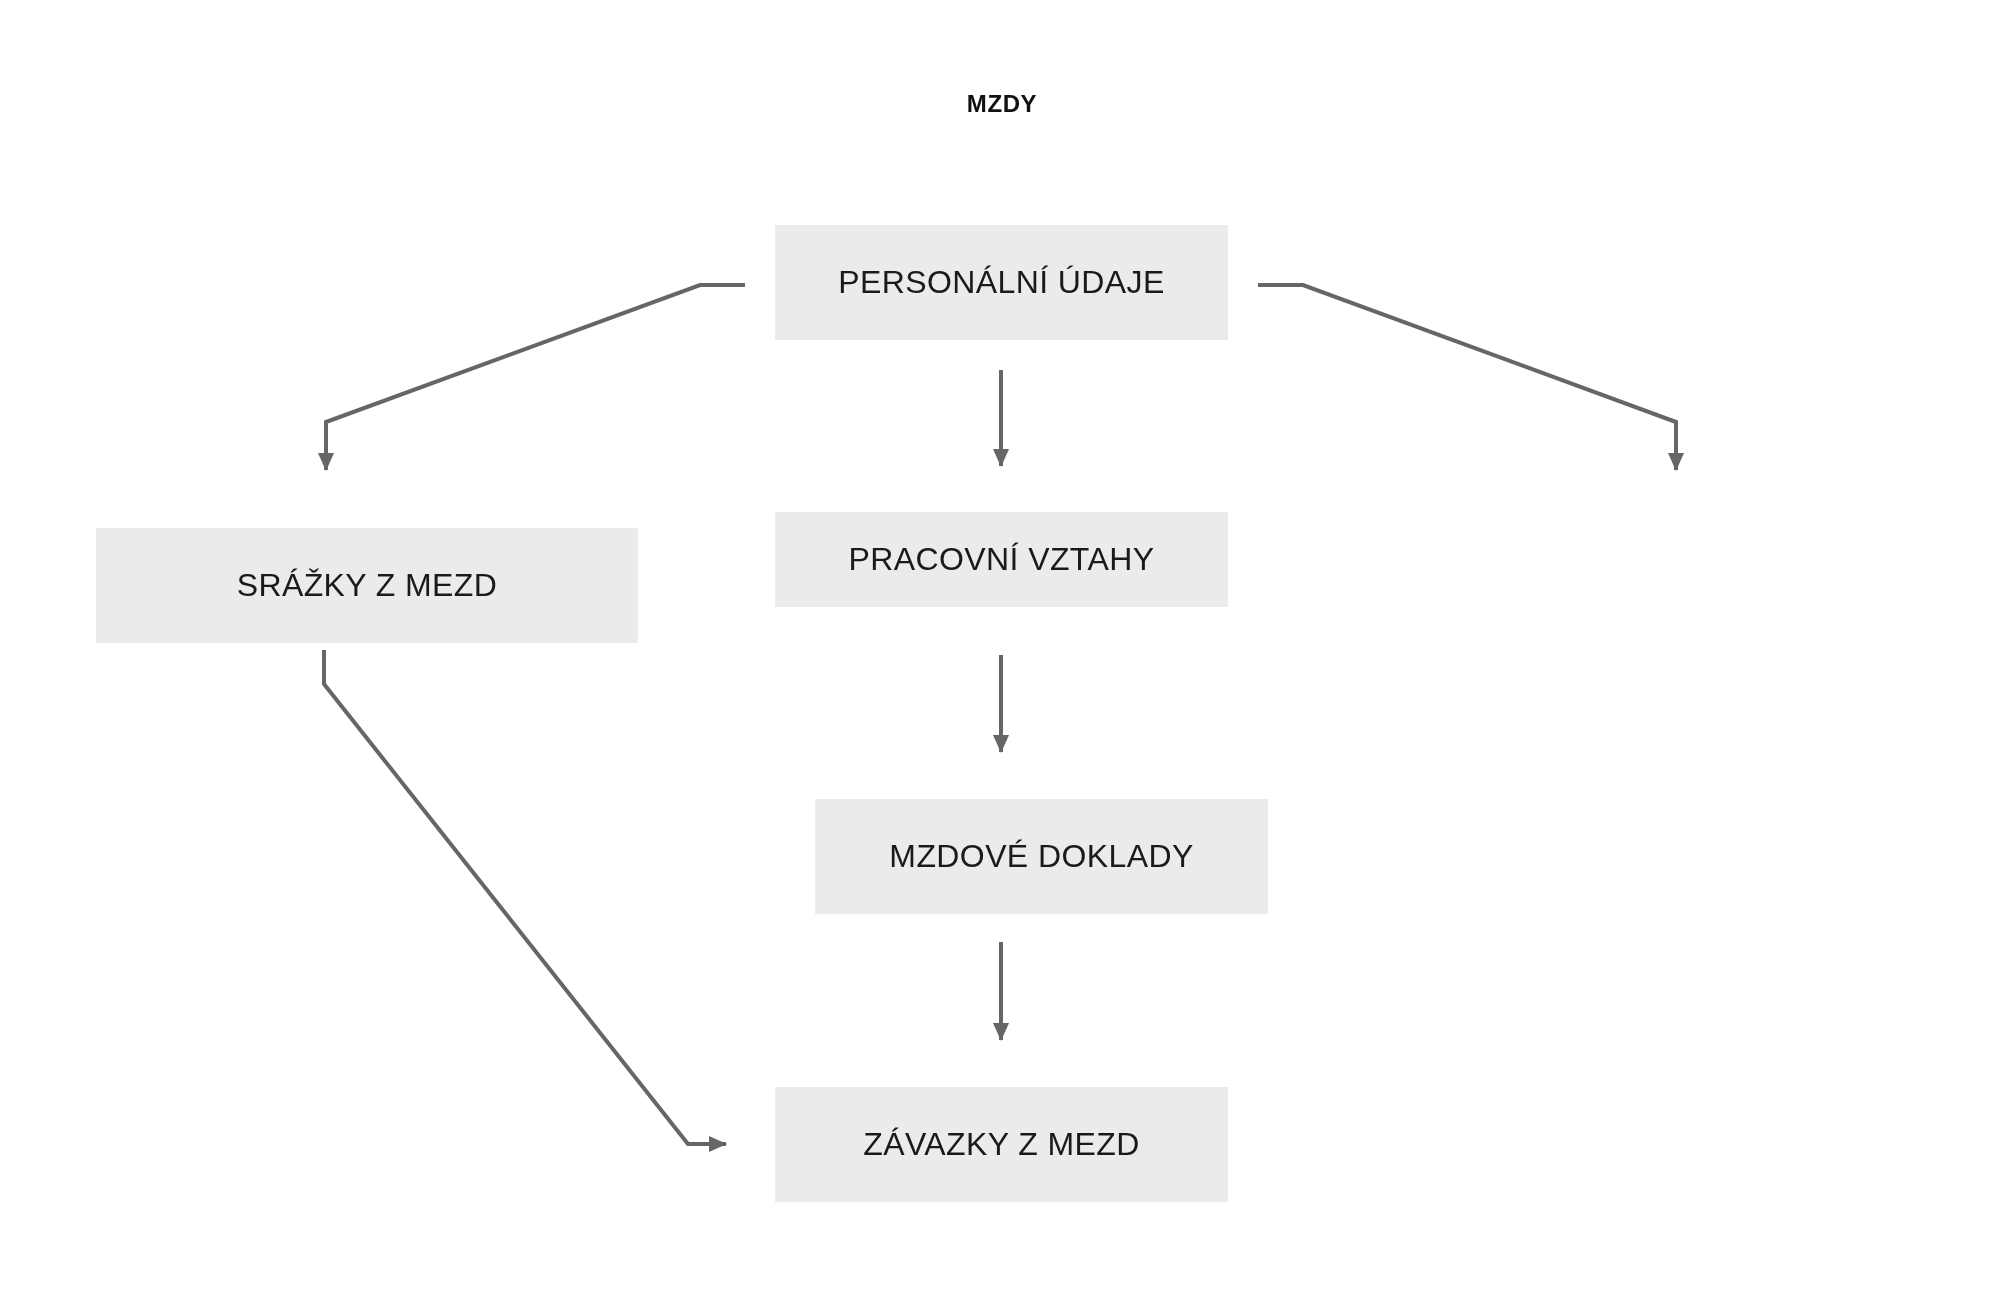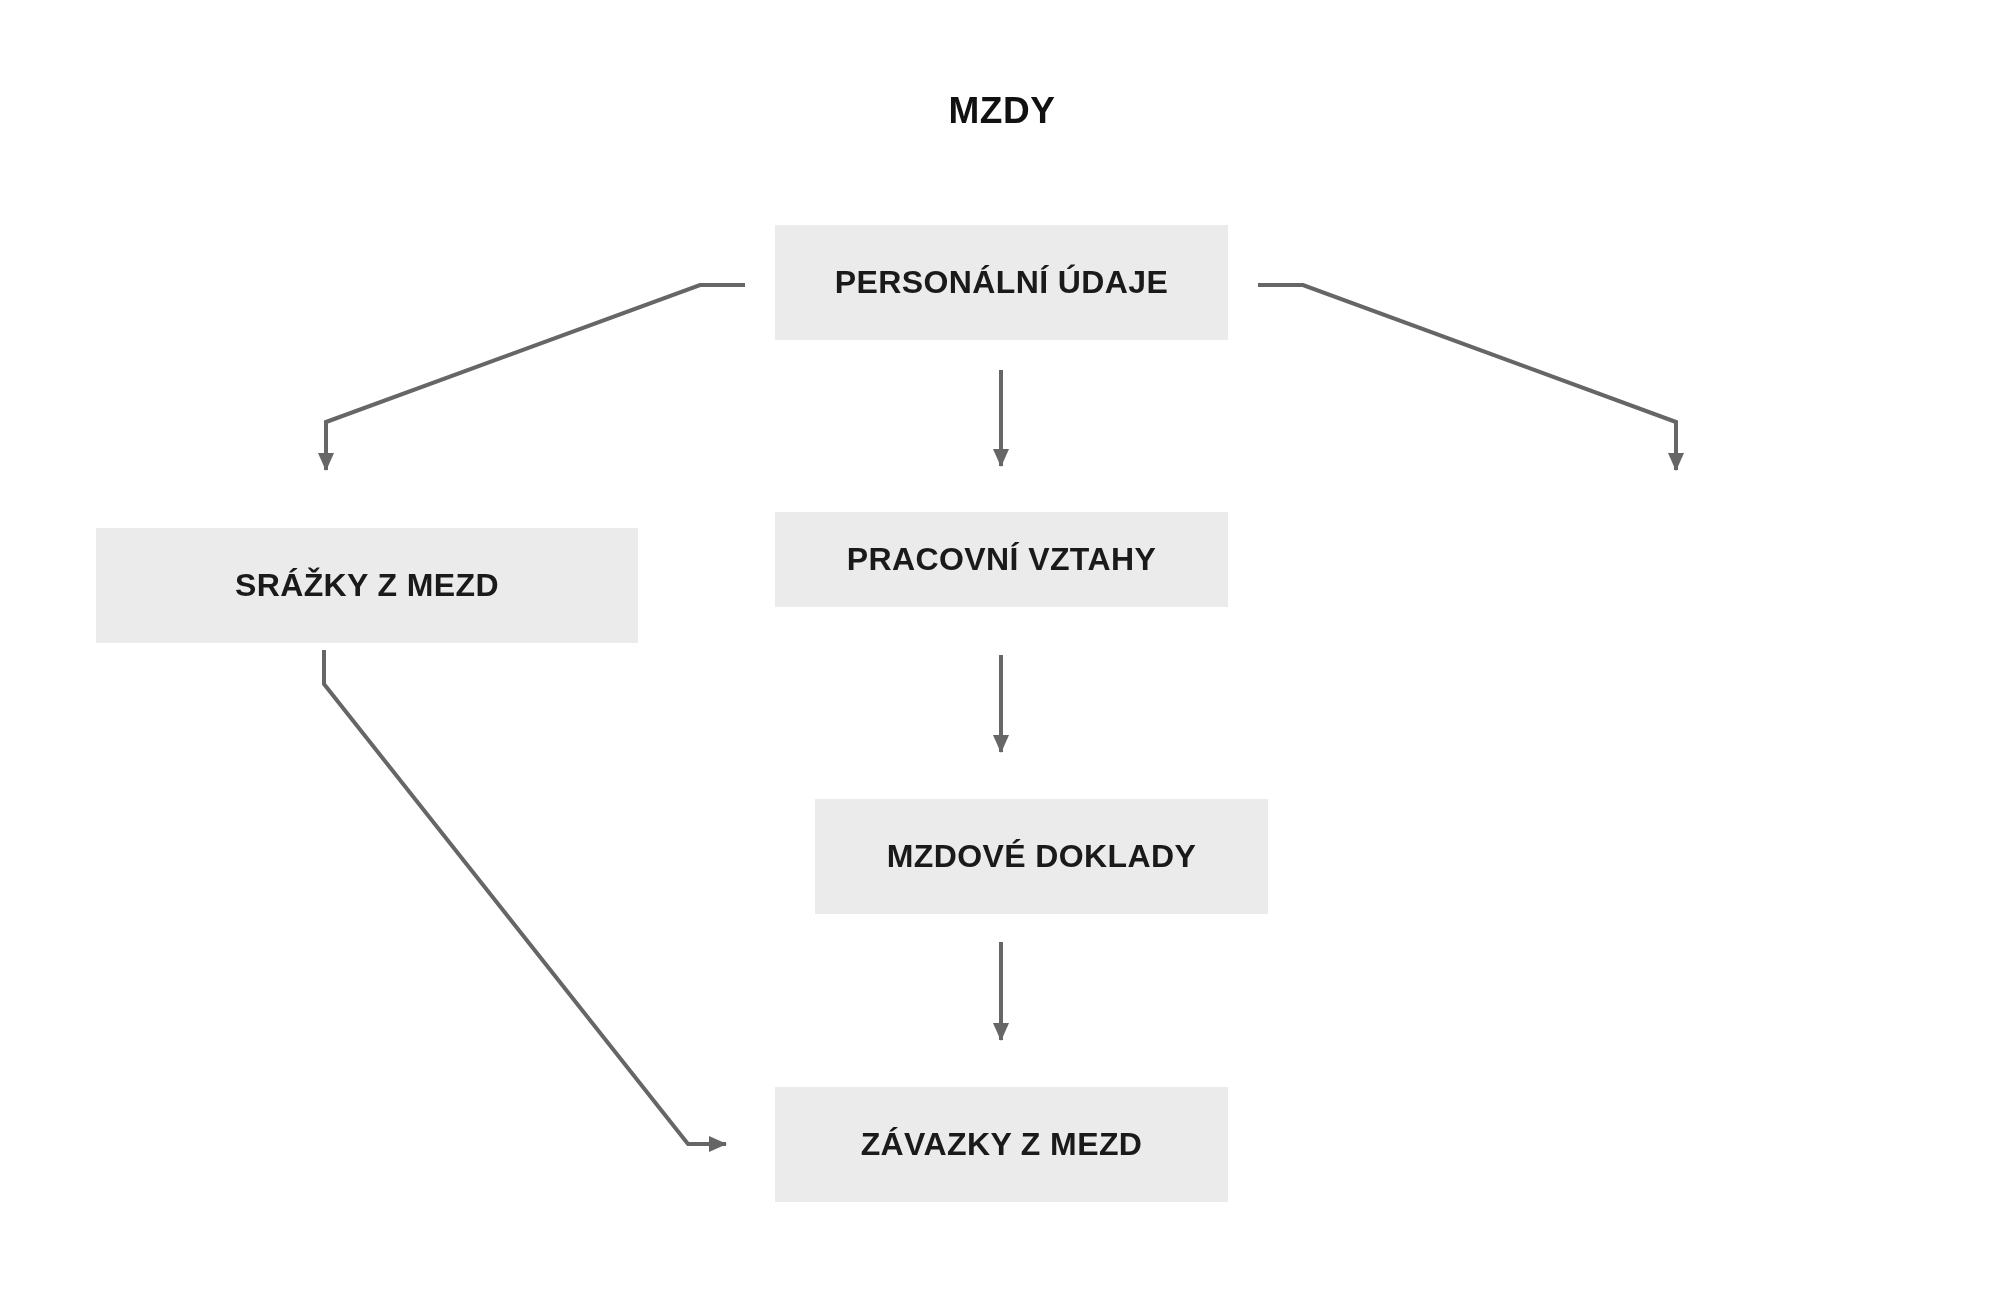--- a/index.html
+++ b/index.html
@@ -24,39 +24,39 @@
     width: 2004px;
     height: 1292px;
     pointer-events: none;
   }
   .diagram-title {
     position: absolute;
     left: 0;
     top: 90px;
     width: 2004px;
     text-align: center;
-    font-size: 37px;
+    font-size: 24px;
     font-weight: bold;
     letter-spacing: 0.6px;
     color: #111111;
     font-family: "Liberation Sans", sans-serif;
   }
   .node {
     position: absolute;
     background: #ebebeb;
     display: flex;
     align-items: center;
     justify-content: center;
     box-sizing: border-box;
   }
   .node-label {
     font-size: 32px;
     color: #1a1a1a;
     letter-spacing: 0.4px;
-    font-weight: bold;
+    font-weight: normal;
     white-space: nowrap;
     font-family: "Liberation Sans", sans-serif;
   }
   
   #node-personalni-udaje { left: 775px;  top: 225px;  width: 453px; height: 115px; }
   #node-srazky-z-mezd   { left: 96px;   top: 528px;  width: 542px; height: 115px; }
   #node-pracovni-vztahy { left: 775px;  top: 512px;  width: 453px; height: 95px; }
   #node-kvalifikace     { left: 1447px; top: 512px;  width: 460px; height: 115px; }
   #node-mzdove-doklady  { left: 775px;  top: 799px;  width: 453px; height: 115px; margin-left: 40px; }
   #node-zavazky-z-mezd  { left: 775px;  top: 1087px; width: 453px; height: 115px; }

